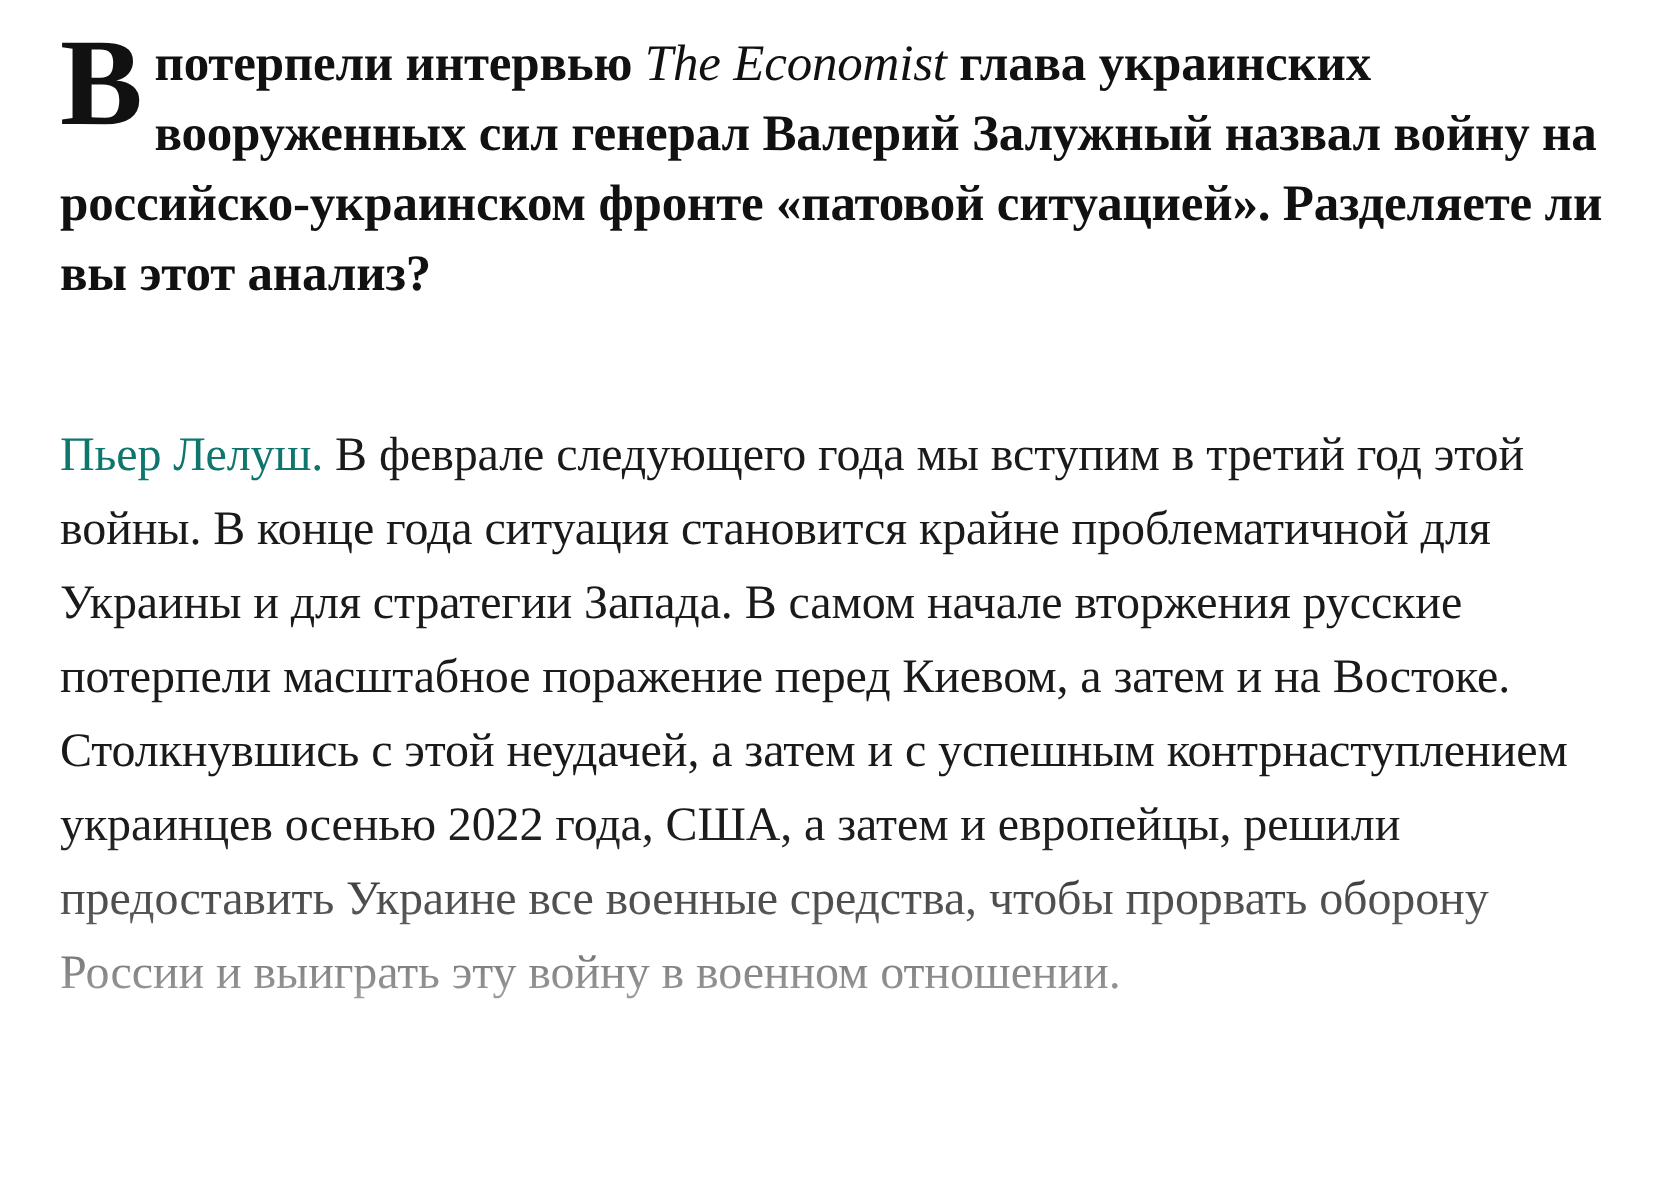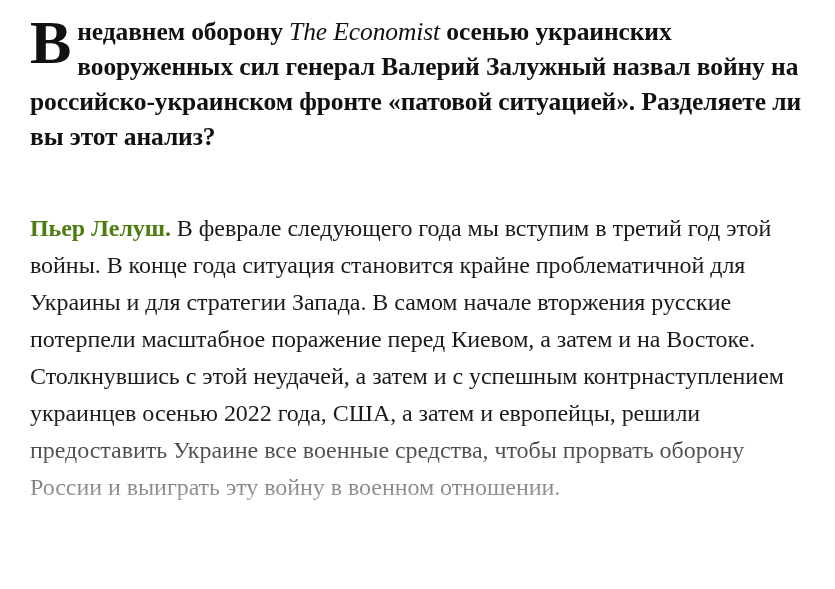--- a/index.html
+++ b/index.html
@@ -49,22 +49,22 @@
   
   .answer {
     margin: 0;
     padding-top: 56px;
     font-size: 24px;
     line-height: 37px;
     color: #1a1a1a;
     letter-spacing: -0.05px;
   }
   .speaker {
-    font-weight: bold;
-    color: #4d7c0f;
+    font-weight: normal;
+    color: #0f766e;
   }
 
   
   .fade {
     position: absolute;
     left: 0;
     right: 0;
     bottom: 0;
     height: 175px;
     background: linear-gradient(to bottom,
@@ -75,21 +75,21 @@
       rgba(255,255,255,1) 92%);
     pointer-events: none;
   }
 </style>
 </head>
 <body>
 
 <div class="page">
 
   <p class="question">
-    <span class="dropcap">В</span><span> недавнем оборону </span><span class="em-title">The Economist</span><span> осенью украинских вооруженных сил генерал Валерий Залужный назвал войну на российско-украинском фронте «патовой ситуацией». Разделяете ли вы этот анализ?</span>
+    <span class="dropcap">В</span><span> потерпели интервью </span><span class="em-title">The Economist</span><span> глава украинских вооруженных сил генерал Валерий Залужный назвал войну на российско-украинском фронте «патовой ситуацией». Разделяете ли вы этот анализ?</span>
   </p>
 
   <p class="answer">
     <span class="speaker">Пьер Лелуш.</span><span> В феврале следующего года мы вступим в третий год этой войны. В конце года ситуация становится крайне проблематичной для Украины и для стратегии Запада. В самом начале вторжения русские потерпели масштабное поражение перед Киевом, а затем и на Востоке. Столкнувшись с этой неудачей, а затем и с успешным контрнаступлением украинцев осенью 2022 года, США, а затем и европейцы, решили предоставить Украине все военные средства, чтобы прорвать оборону России и выиграть эту войну в военном отношении.</span>
   </p>
 
   <div class="fade"></div>
 </div>
 
 </body></html>

